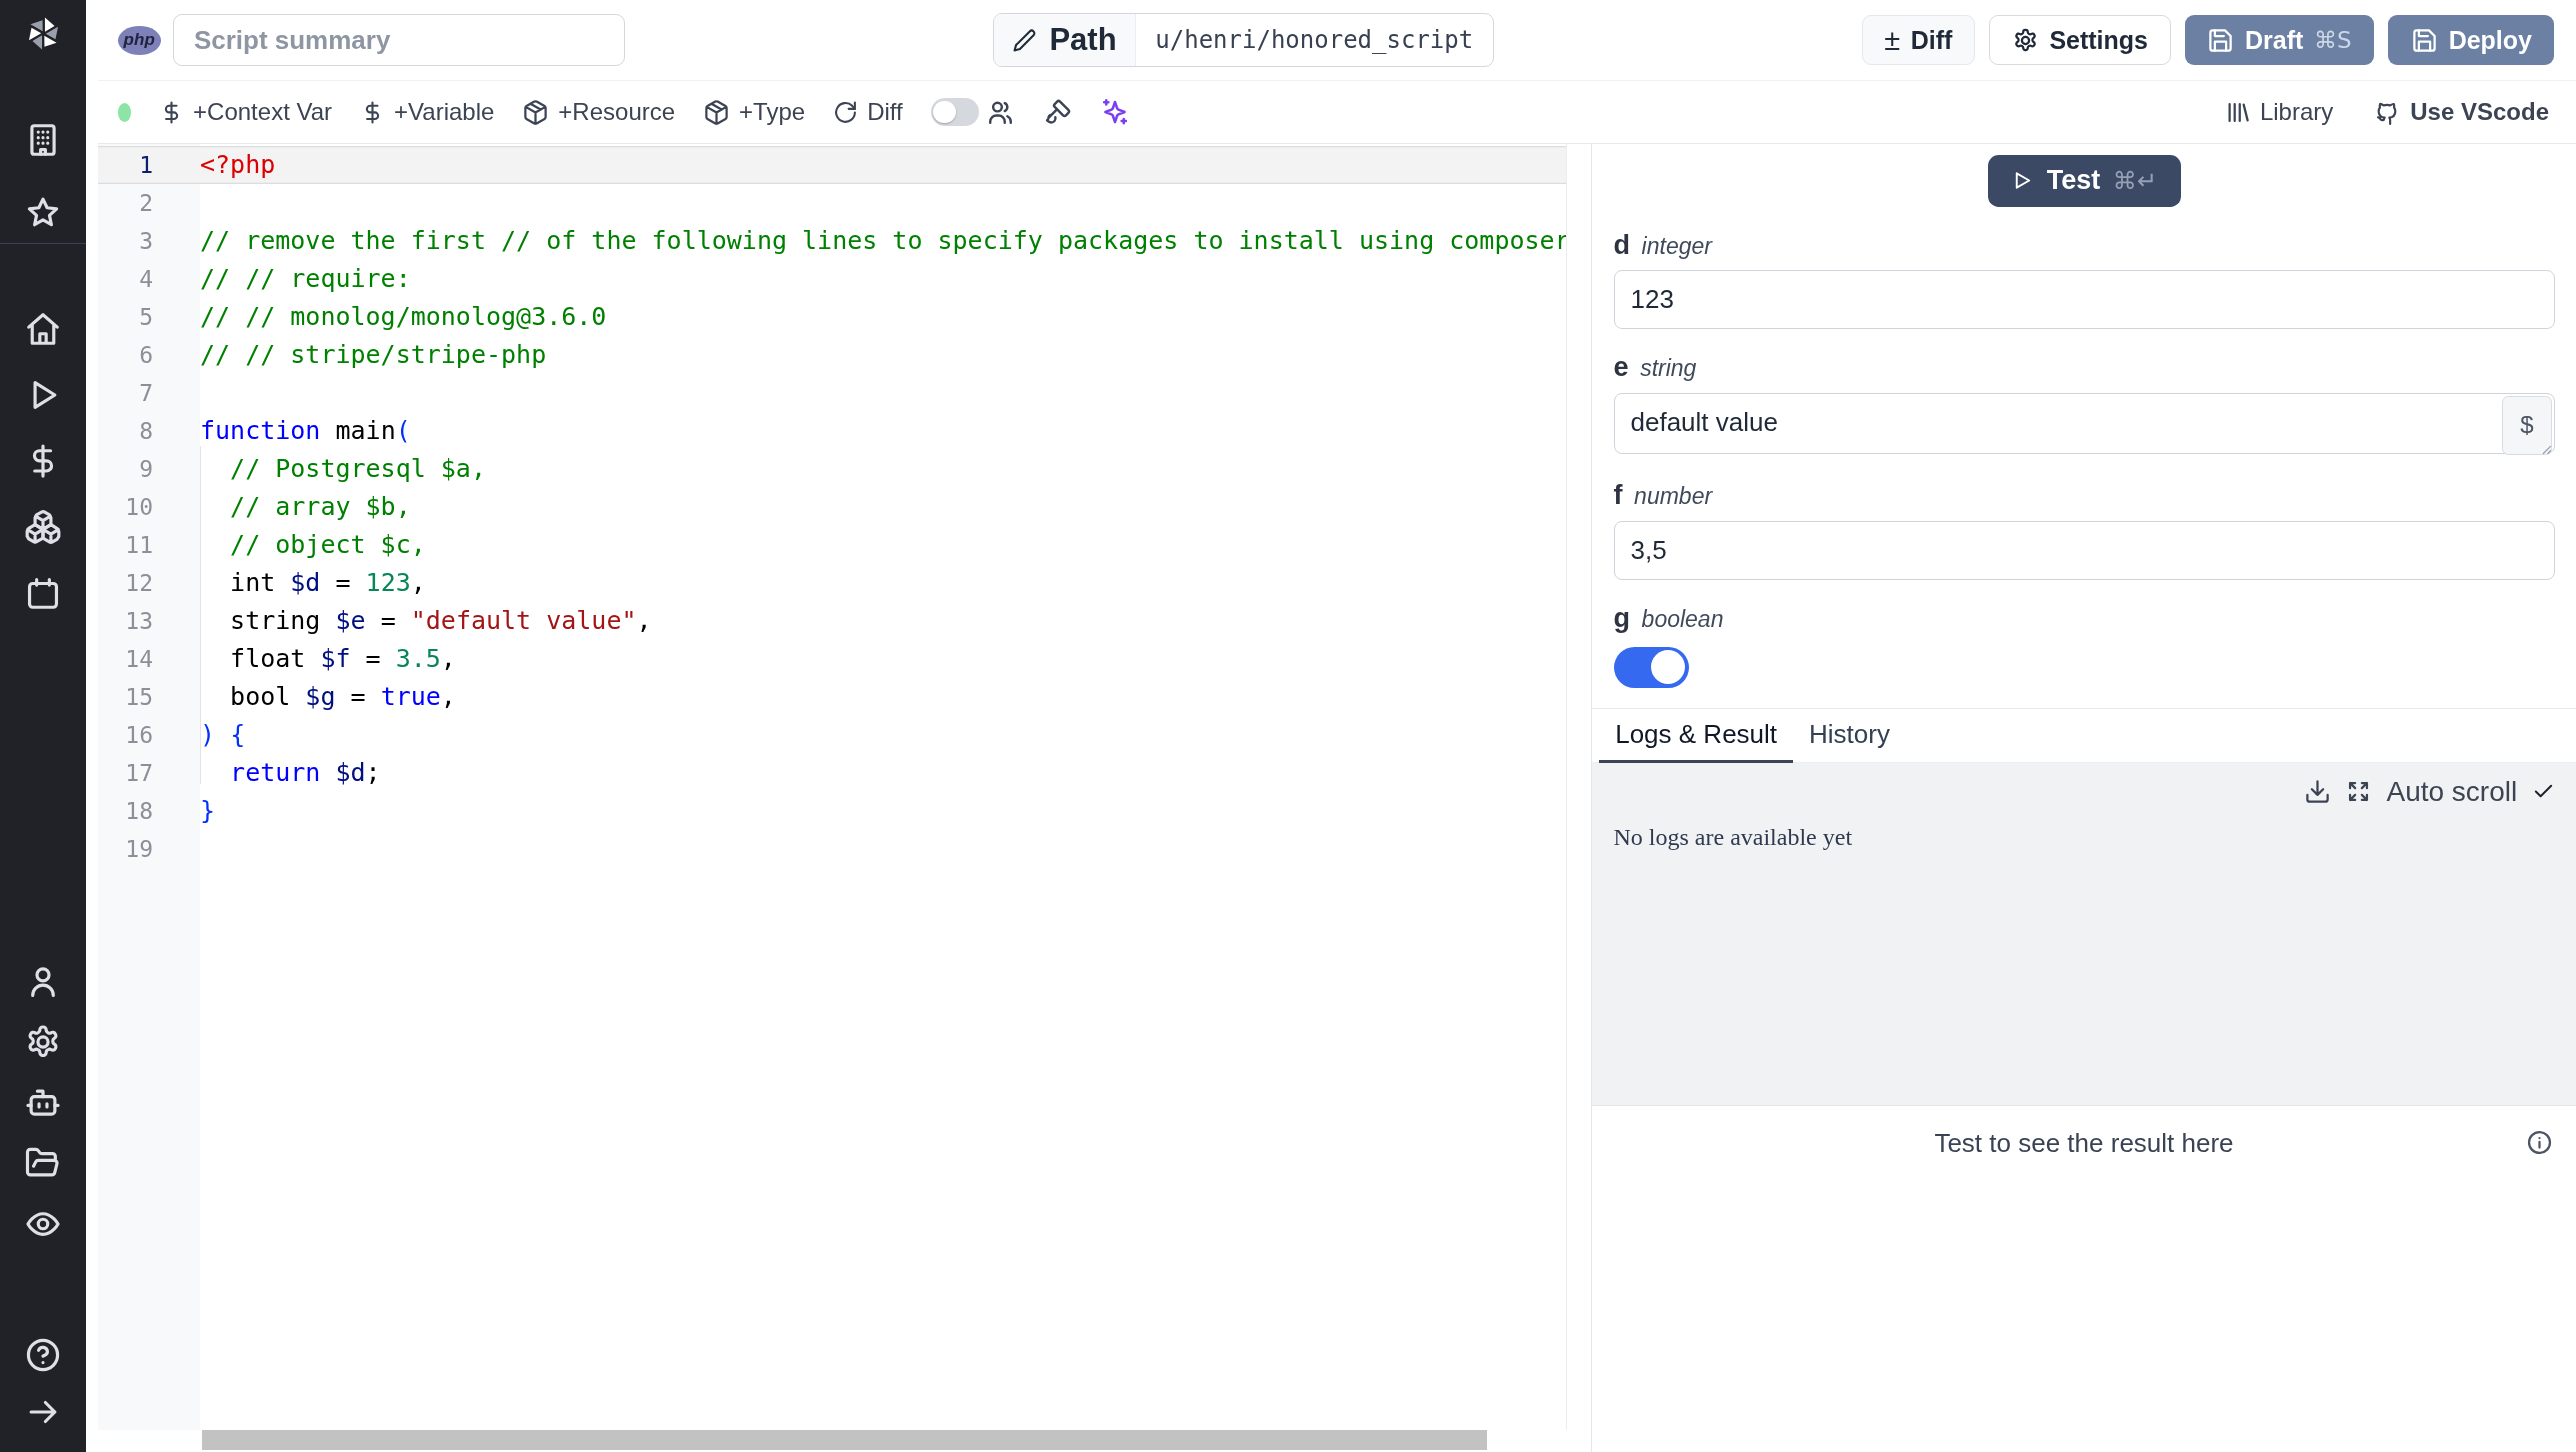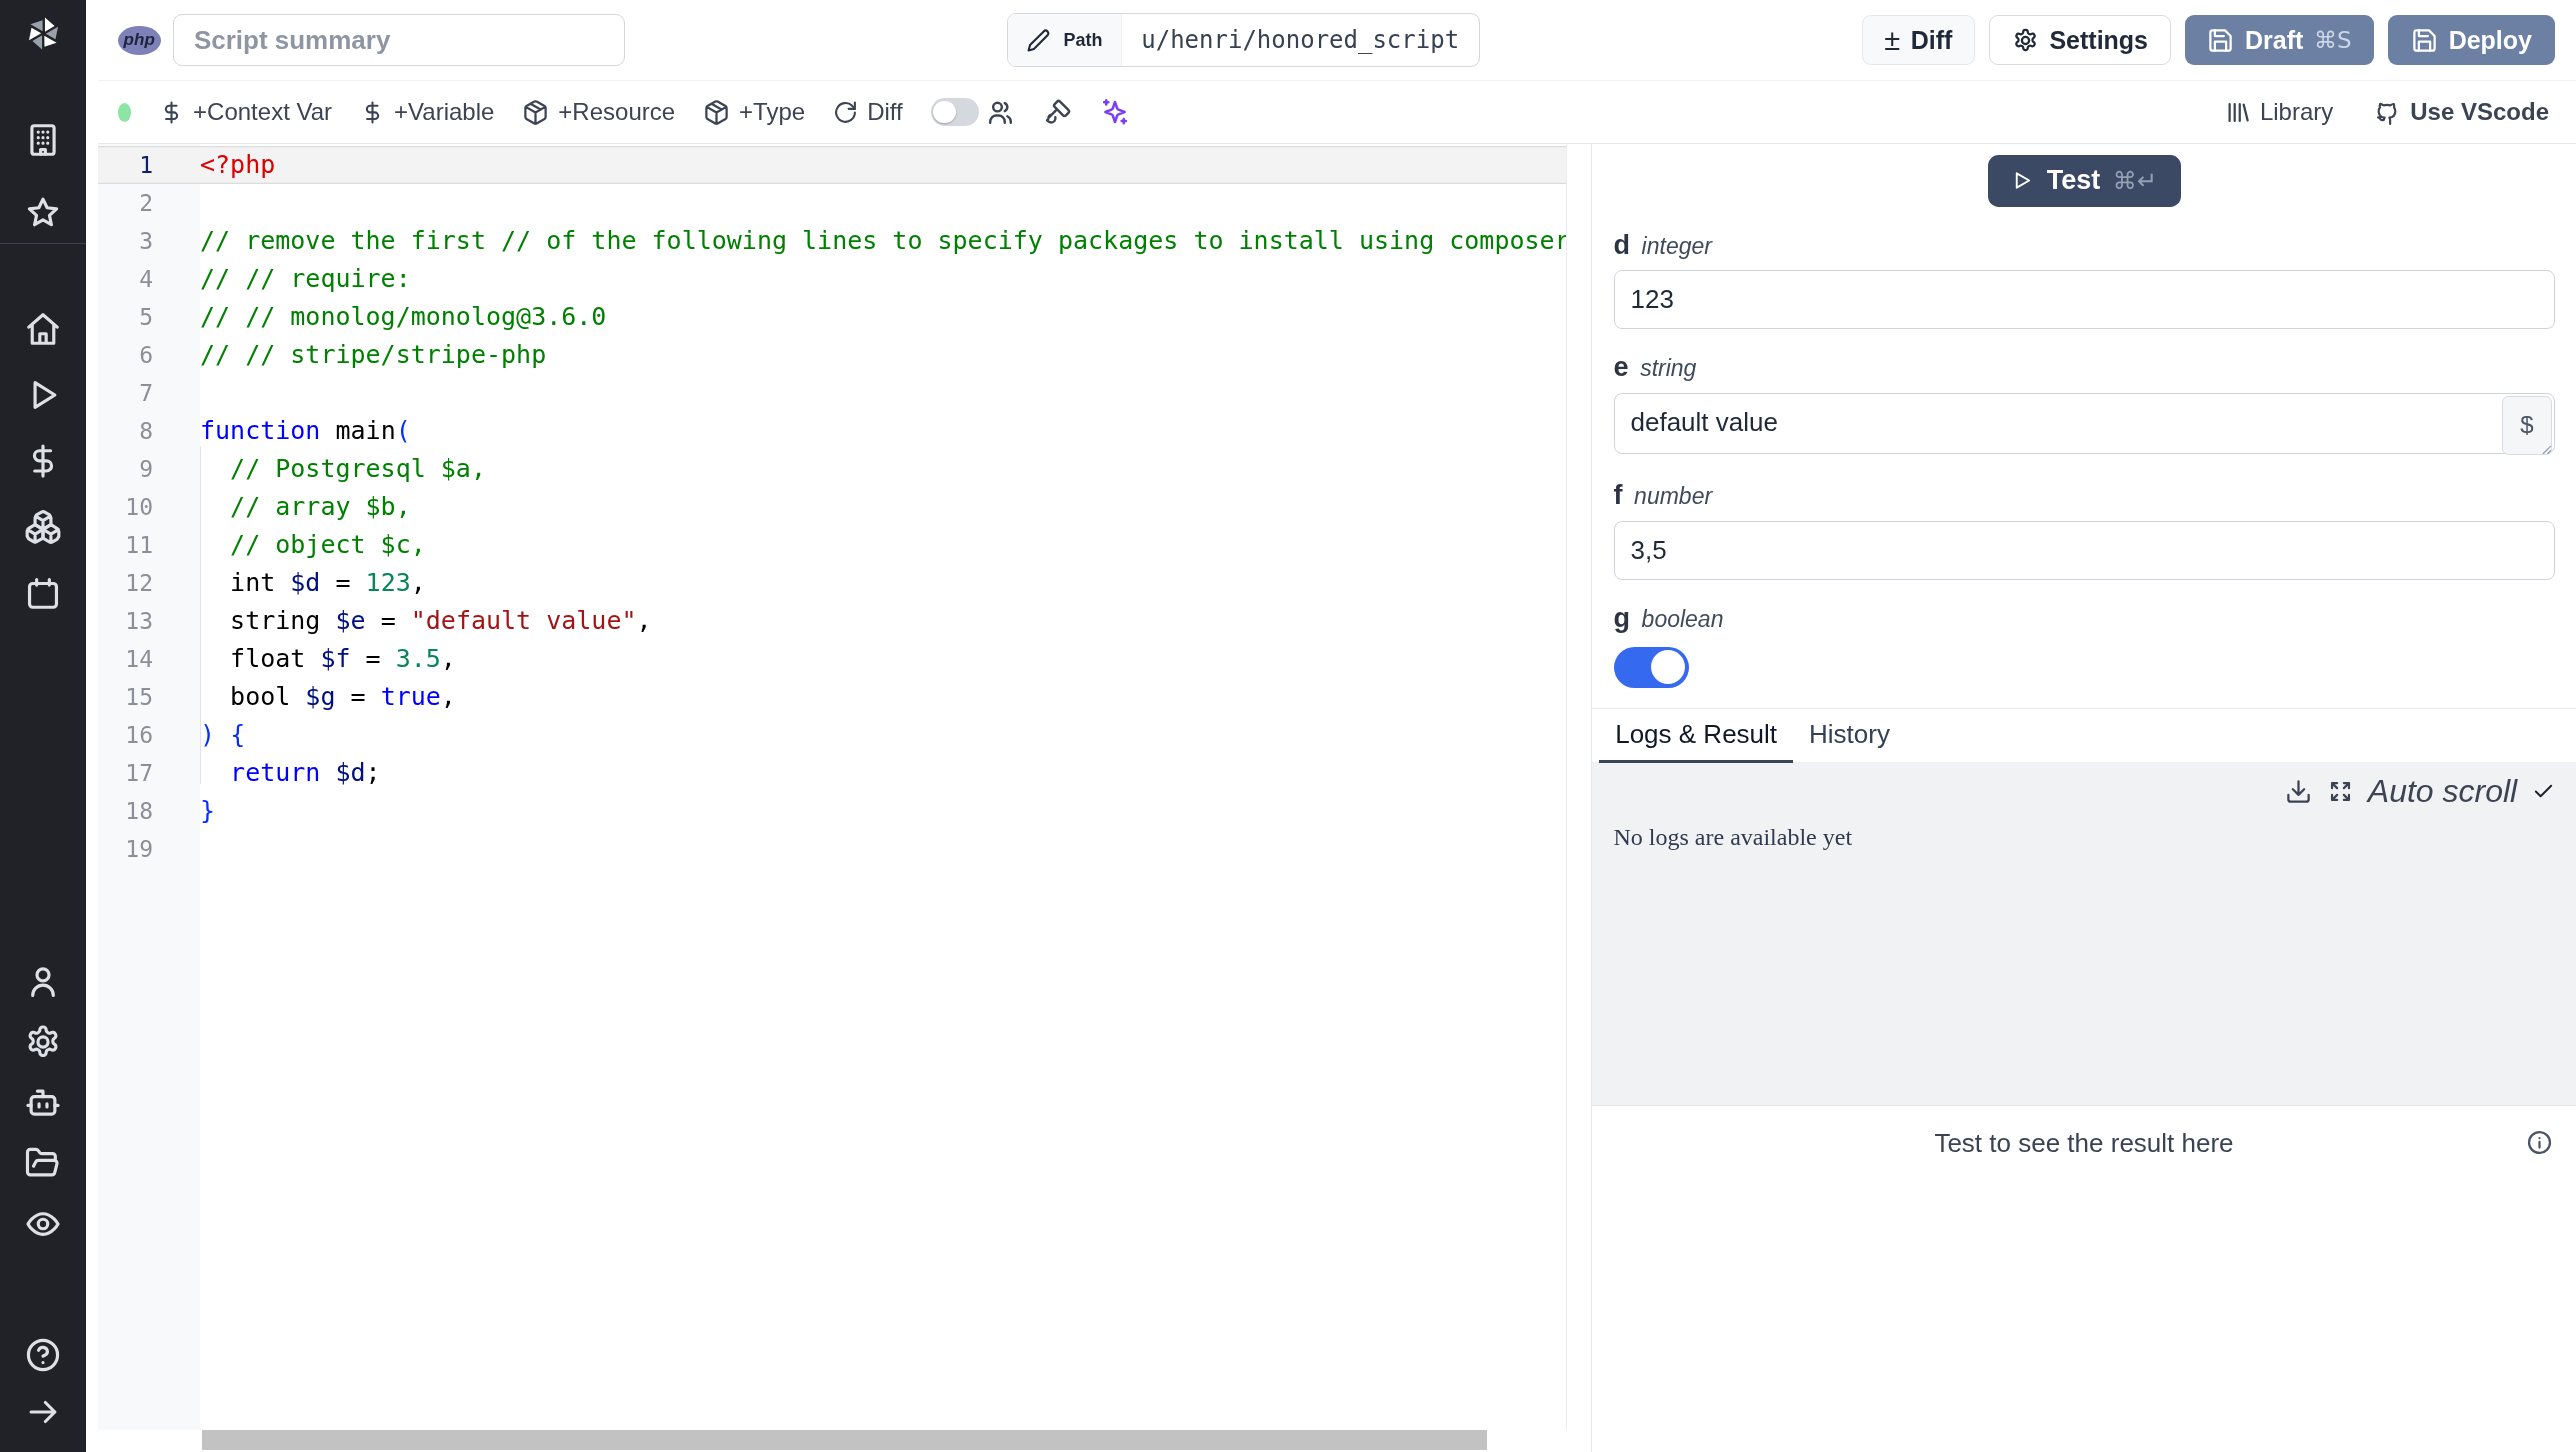--- a/index.html
+++ b/index.html
@@ -26,21 +26,21 @@
   .main { position:absolute; left:98px; top:0; right:0; height:1453px; display:flex; flex-direction:column; }
 
   header { height:81px; display:flex; align-items:center; padding:0 21.5px 0 19.7px; border-bottom:0.9px solid #f0f1f4; background:#fff; flex:0 0 auto; }
   .php-badge { width:43px; height:29px; border-radius:50%; background:#7d81b7; color:#20243f;
     display:flex; align-items:center; justify-content:center; font-style:italic; font-weight:bold; font-size:17px; flex:0 0 auto; }
   .summary-input { margin-left:12.5px; width:452px; height:52px; border:0.9px solid #d2d6dd; border-radius:9px;
     padding:0 19.7px; font-size:26px; font-weight:600; color:#1f2937; outline:none; font-family:"Liberation Sans",sans-serif; }
   .summary-input::placeholder { color:#8f96a3; }
   .path-group { margin:0 auto; height:54px; border:0.9px solid #d3d7de; border-radius:9px; display:flex; align-items:stretch; overflow:hidden; background:#fff; }
   .path-left { display:flex; align-items:center; gap:12.5px; background:#f8f9fa; padding:0 18px; border-right:0.9px solid #eceef1; color:#1f2937; cursor:pointer; }
-  .path-label { font-weight:bold; font-size:18px; }
+  .path-label { font-weight:bold; font-size:31px; }
   .path-value { display:flex; align-items:center; padding:0 19.7px; font-family:"DejaVu Sans Mono", monospace; font-size:24px; color:#374151; }
   .hdr-btns { display:flex; align-items:center; gap:14.3px; }
   .btn { height:50px; border-radius:9px; display:flex; align-items:center; gap:10.7px; padding:0 21.5px; font-size:25px; font-weight:bold; cursor:pointer; border:0.9px solid transparent; }
   .btn-light { background:#f8f9fb; border-color:#e4e7ec; color:#1f2937; }
   .btn-white { background:#fff; border-color:#d6dae1; color:#1f2937; }
   .btn-slate { background:#6b80a2; color:#fff; }
   .btn-slate .shortcut { color:#cdd6e6; font-weight:normal; font-size:23px; }
   .pm { font-size:29px; font-weight:normal; line-height:1; }
 
   .toolbar { height:63px; display:flex; align-items:center; padding:0 27px 0 19.7px; gap:28px; border-bottom:0.9px solid #e6e8eb; background:#fff; flex:0 0 auto; color:#3c4454; }
@@ -91,21 +91,21 @@
   .resize-handle { position:absolute; right:1.8px; bottom:1.8px; width:14.3px; height:14.3px; color:#9aa1ac; cursor:nwse-resize; }
   .toggle-on { margin-top:12.5px; width:75px; height:41px; border-radius:21.5px; background:#3569f0; position:relative; cursor:pointer; }
   .toggle-on .knob { position:absolute; right:3.6px; top:3.6px; width:34px; height:34px; border-radius:50%; background:#fff; }
 
   .tabs-row { flex:0 0 auto; height:55px; border-top:0.9px solid #e7e9ec; border-bottom:1.8px solid #eceef1; display:flex; padding-left:7.2px; }
   .tab { padding:0 16px; display:flex; align-items:center; font-size:26px; color:#344054; cursor:pointer; border-bottom:4.5px solid transparent; margin-bottom:-1.8px; }
   .tab.active { color:#101828; border-bottom-color:#3b4556; font-weight:500; }
 
   .logs-area { flex:0 0 auto; height:342px; background:#f1f2f4; padding:10.7px 21.5px; overflow:hidden; }
   .logs-toolbar { display:flex; justify-content:flex-end; align-items:center; gap:14.3px; color:#3c4454; height:36px; }
-  .autoscroll-label { font-size:32px; color:#3c4454;font-style:italic; }
+  .autoscroll-label { font-size:28px; color:#3c4454; }
   .check-ic { color:#1a202c; }
   .logs-empty { margin-top:14.3px; font-family:Liberation Serif, serif; font-size:24px; color:#2f3a4f; }
 
   .result-area { flex:1; background:#fff; border-top:0.9px solid #e3e5e8; position:relative; padding:21.5px 21.5px;text-align:center; }
   .result-placeholder { font-size:26px; color:#3a4354; }
   .info-ic { position:absolute; right:23px; top:23px; color:#4b5563; }
 </style>
 </head>
 <body>
 

